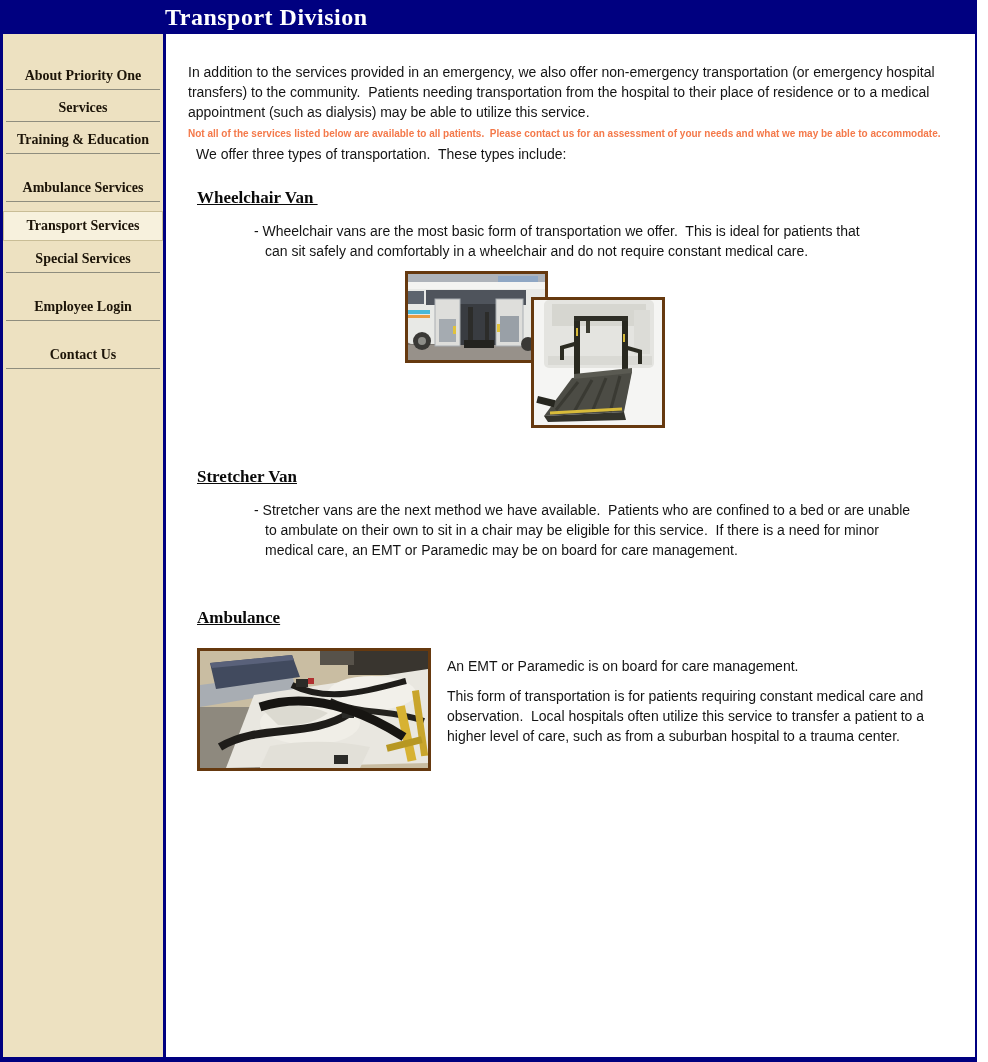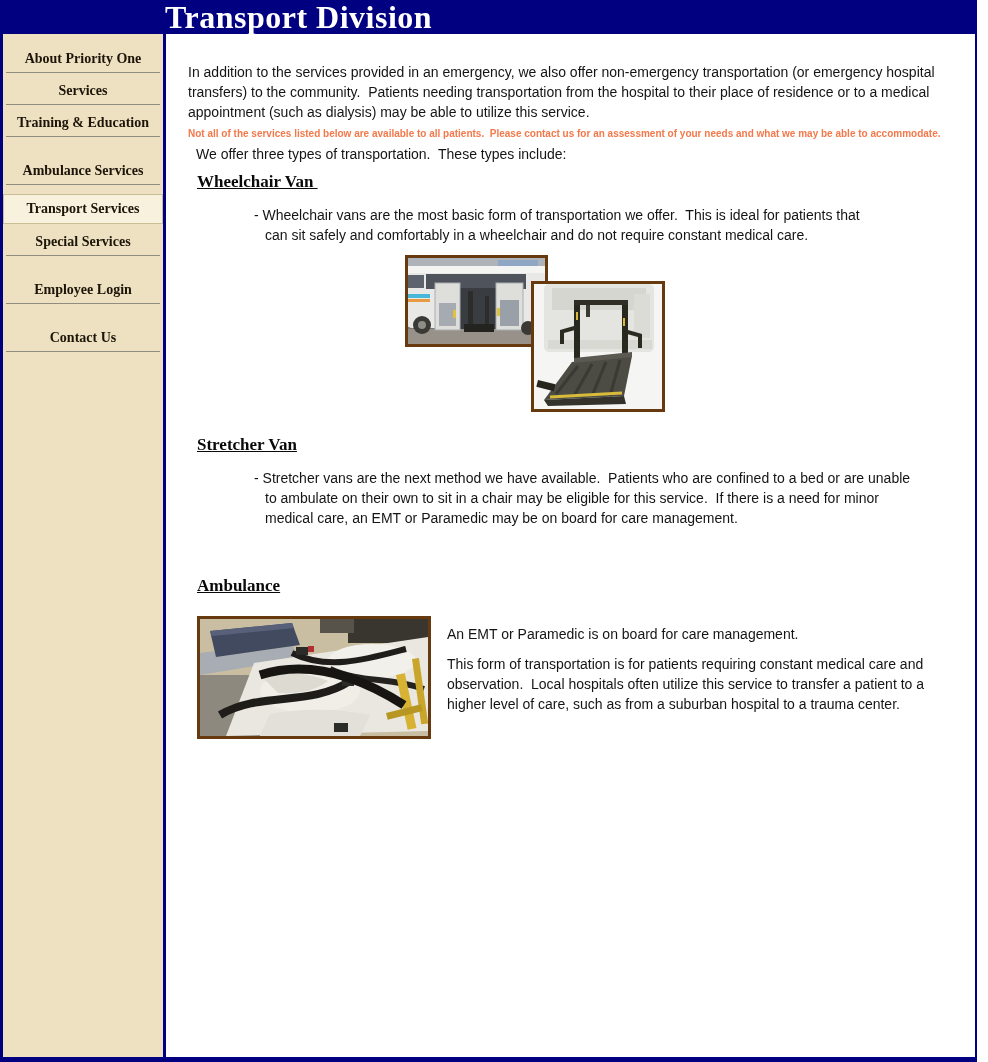--- a/index.html
+++ b/index.html
@@ -23,27 +23,27 @@
     border-bottom:5px solid var(--navy);
     display:flex; flex-direction:column;
   }
   .header{
     height:34px; background:var(--navy); flex:0 0 34px;
     display:flex; align-items:center;
   }
   .header .title{
     margin-left:162px; color:#fff;
     font-family:"Liberation Serif","DejaVu Serif",serif;
-    font-weight:bold; font-size:32px; letter-spacing:0.5px;
+    font-weight:bold; font-size:24px; letter-spacing:0.5px;
     white-space:pre;
   }
   .body-row{ flex:1; display:flex; min-height:0; }
   .sidebar{
     width:160px; flex:0 0 160px; background:var(--sidebar-bg);
-    padding-top:16px;
+    padding-top:33px;
     font-family:"Liberation Serif","DejaVu Serif",serif;
   }
   .divider{ width:3px; flex:0 0 3px; background:var(--navy); }
   .content{
     flex:1; background:#fff; padding:28px 0 16px 22px; min-width:0;
   }
   .nav-item{
     display:block; text-align:center;
     font-weight:bold; font-size:14px; line-height:17px;
     color:#1c1408; text-decoration:none;
@@ -64,21 +64,21 @@
   }
   .notice{
     font-size:10px; line-height:20px; font-weight:bold;
     color:var(--notice); white-space:pre-wrap; width:772px; margin-top:2px;
   }
   .offer{
     padding-left:8px;
     font-size:14px; line-height:20px; color:var(--ink); white-space:pre-wrap;
   }
   .section-heading{
-    margin-top:8px; padding-left:9px;
+    margin-top:24px; padding-left:9px;
     font-family:"Liberation Serif","DejaVu Serif",serif;
     font-weight:bold; font-size:17px; color:#0a0a0a;
     text-decoration:underline; white-space:pre-wrap;
   }
   .bullet{
     margin-top:13px; padding-left:77px; text-indent:-11px;
     font-size:14px; line-height:20px; color:var(--ink);
     white-space:pre-wrap;
   }
   .bullet.w1{ width:680px; }

